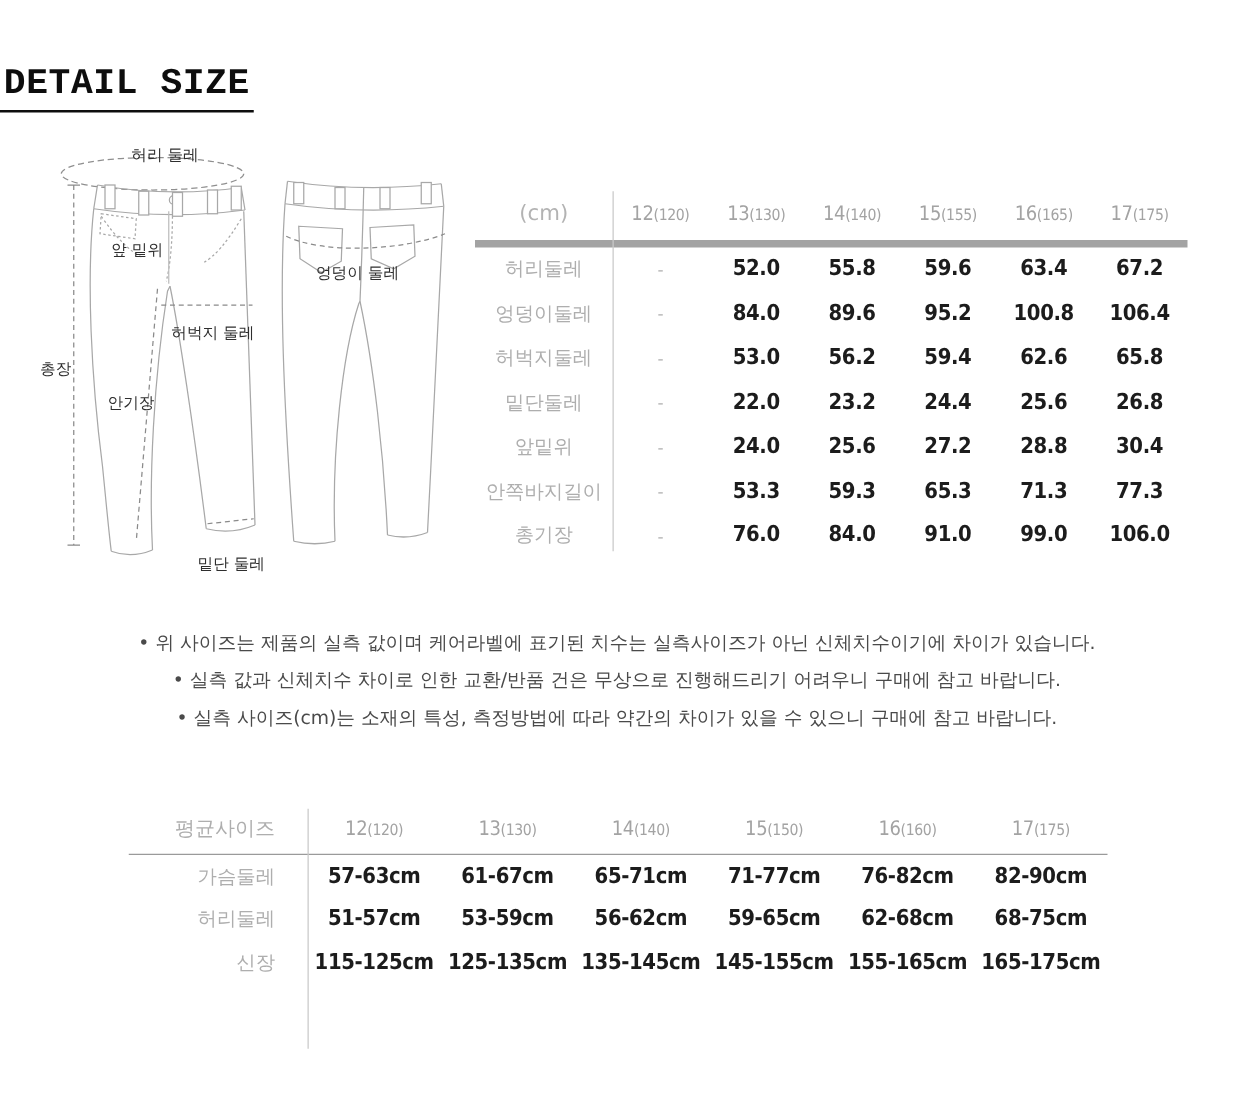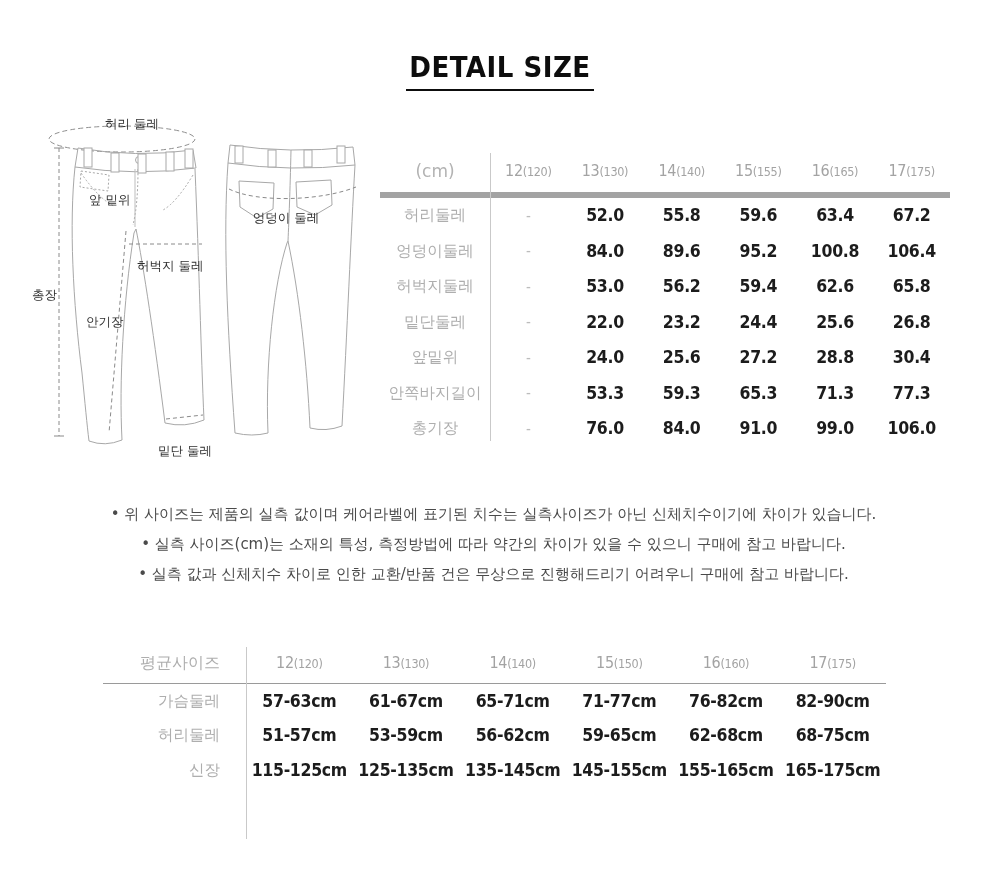--- a/index.html
+++ b/index.html
@@ -1,21 +1,21 @@
 <!DOCTYPE html>
 <html><head>
 <meta charset="utf-8">
 <style>
   html,body{margin:0;padding:0;}
   body{
     width:1000px;height:884px;background:#ffffff;position:relative;overflow:hidden;
     font-family:"DejaVu Sans","Liberation Sans",sans-serif;
   }
   
-  .title-wrap{position:absolute;top:50px;left:0;width:1000px;text-align:center;}
+  .title-wrap{position:absolute;top:50px;left:0;width:1000px;font-family:Liberation Mono, monospace;}
   .title{
     display:inline-block;font-size:29px;font-weight:700;color:#0d0d0d;
     border-bottom:2px solid #0d0d0d;padding:0 3px 5px;font-stretch:condensed;letter-spacing:0.5px;
   }
   
   .diagram{position:absolute;left:25px;top:103px;width:360px;height:372px;}
   .diagram text{fill:#2e2e2e;font-size:12.5px;font-family:"DejaVu Sans","Liberation Sans",sans-serif;}
   
   .sizetable{position:absolute;}
   .t1{left:380px;top:150px;width:570px;}
@@ -198,22 +198,22 @@
     <div class="td val">76.0</div>
     <div class="td val">84.0</div>
     <div class="td val">91.0</div>
     <div class="td val">99.0</div>
     <div class="td val">106.0</div>
   </div>
 </div>
 
 <div class="notes">
   <p>• 위 사이즈는 제품의 실측 값이며 케어라벨에 표기된 치수는 실측사이즈가 아닌 신체치수이기에 차이가 있습니다.</p>
+  <p>• 실측 값과 신체치수 차이로 인한 교환/반품 건은 무상으로 진행해드리기 어려우니 구매에 참고 바랍니다.</p>
   <p>• 실측 사이즈(cm)는 소재의 특성, 측정방법에 따라 약간의 차이가 있을 수 있으니 구매에 참고 바랍니다.</p>
-  <p>• 실측 값과 신체치수 차이로 인한 교환/반품 건은 무상으로 진행해드리기 어려우니 구매에 참고 바랍니다.</p>
 </div>
 
 <div class="sizetable t2">
   <div class="vdiv"></div>
   <div class="trow thead">
     <div class="td lbl">평균사이즈</div>
     <div class="td thc"><span class="n">12</span><span class="sub">(120)</span></div>
     <div class="td thc"><span class="n">13</span><span class="sub">(130)</span></div>
     <div class="td thc"><span class="n">14</span><span class="sub">(140)</span></div>
     <div class="td thc"><span class="n">15</span><span class="sub">(150)</span></div>

